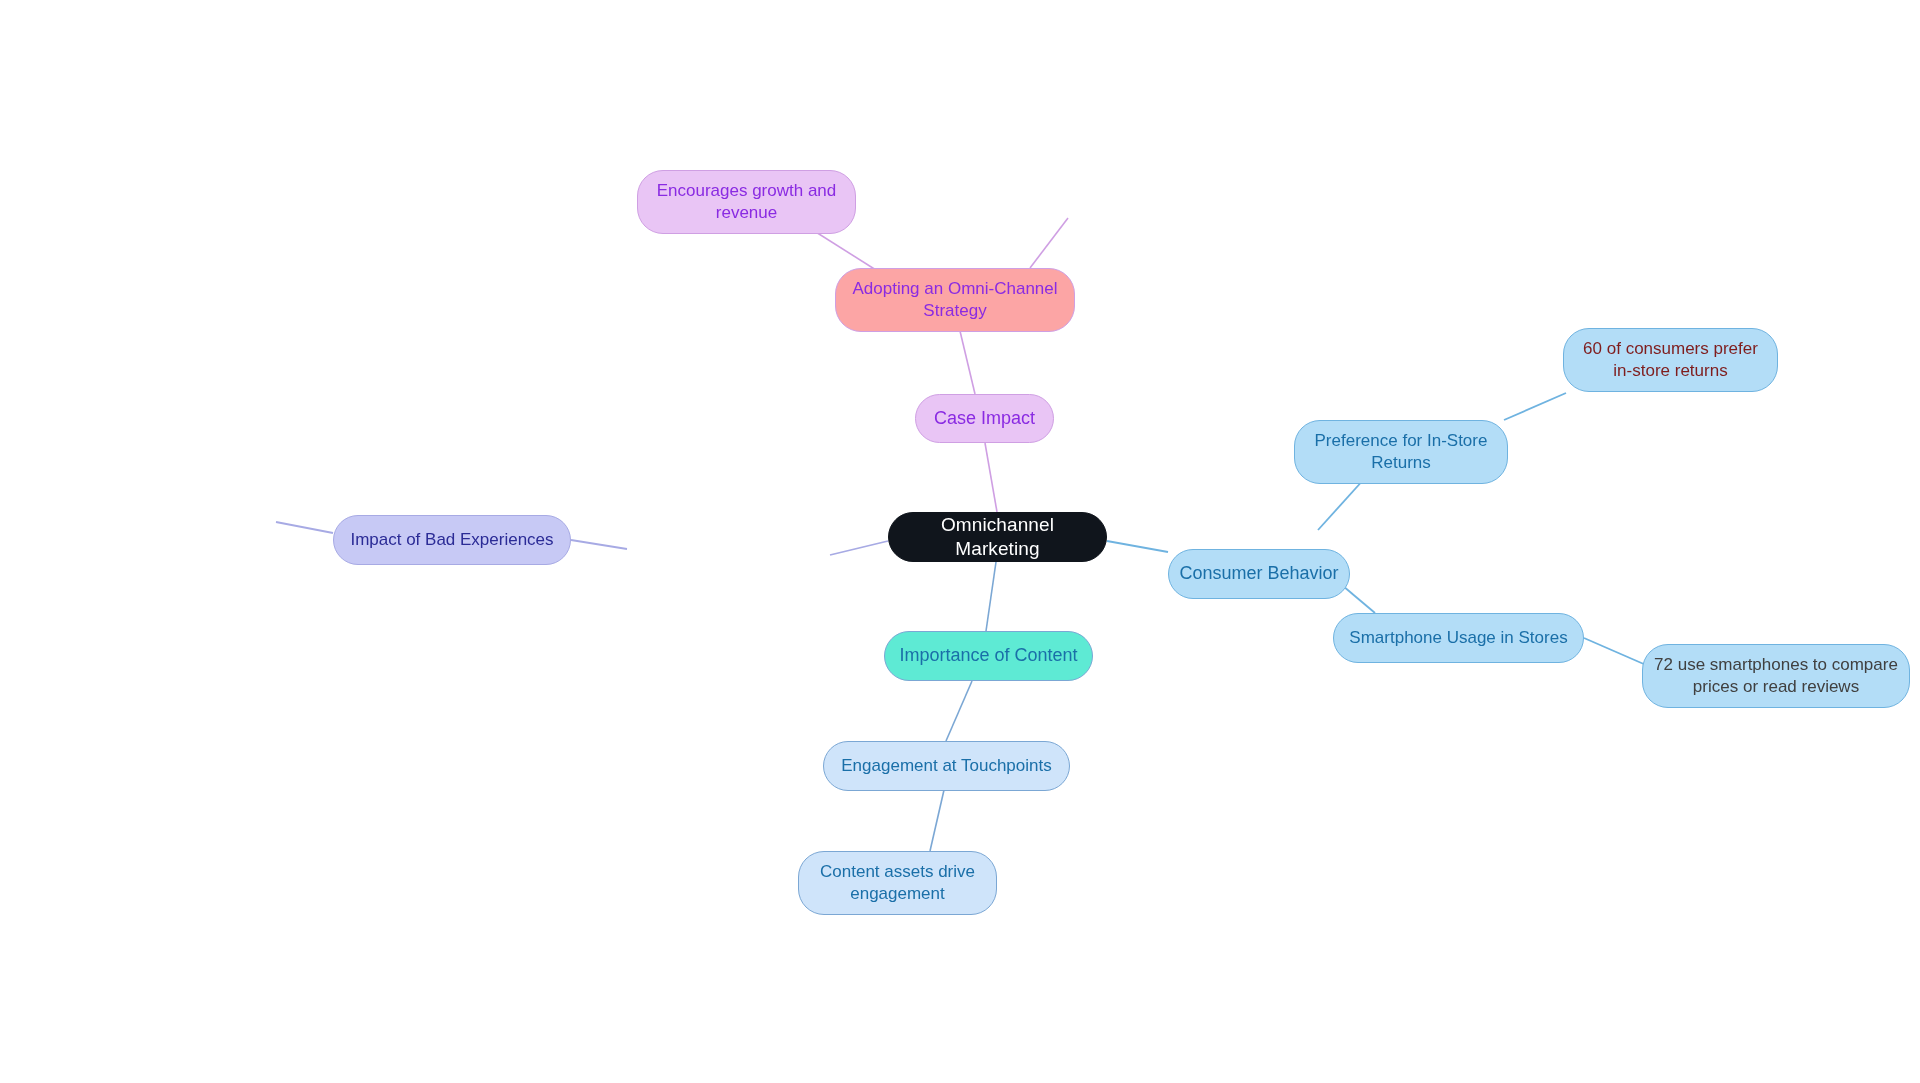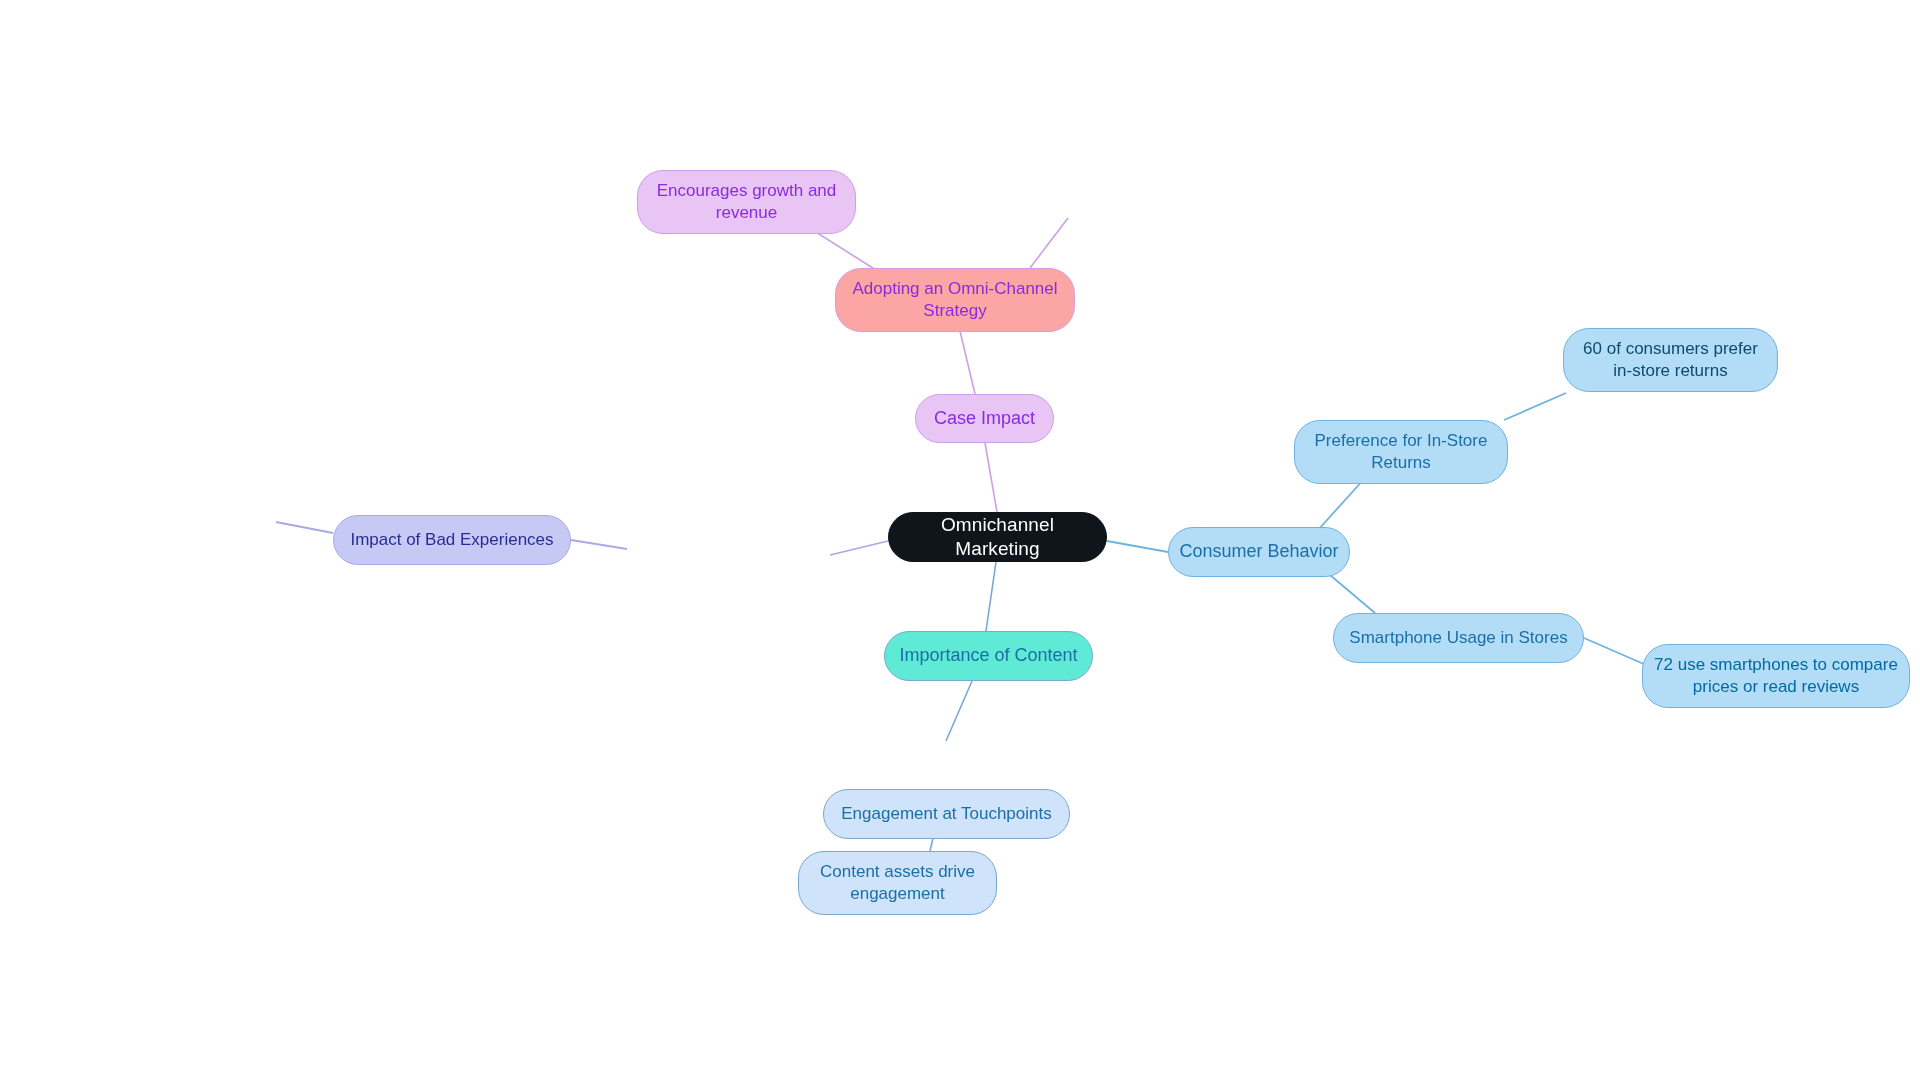--- a/index.html
+++ b/index.html
@@ -101,37 +101,37 @@
 
   <div class="node node-leaf" style="left:637px; top:170px; width:219px; height:64px;
               background:#e9c5f5; border-color:#cf9fe3; color:#8a2be2;">Encourages growth and revenue</div>
 
 
 
   <div class="node node-sub" style="left:333px; top:515px; width:238px; height:50px;
               background:#c7c9f5; border-color:#a7aae4; color:#2b2b96;">Impact of Bad Experiences</div>
 
 
-  <div class="node node-branch" style="left:1168px; top:527px; width:182px; height:50px;
+  <div class="node node-branch" style="left:1168px; top:549px; width:182px; height:50px;
               background:#b3ddf7; border-color:#6fb3e0; color:#1a6fa8;">Consumer Behavior</div>
 
   <div class="node node-sub" style="left:1294px; top:420px; width:214px; height:64px;
               background:#b3ddf7; border-color:#6fb3e0; color:#1a6fa8;">Preference for In-Store Returns</div>
 
   <div class="node node-leaf" style="left:1563px; top:328px; width:215px; height:64px;
-              background:#b3ddf7; border-color:#6fb3e0; color:#0c4a6e;">60 of consumers prefer in-store returns</div>
+              background:#b3ddf7; border-color:#6fb3e0; color:#7f1d1d;">60 of consumers prefer in-store returns</div>
 
   <div class="node node-sub" style="left:1333px; top:613px; width:251px; height:50px;
               background:#b3ddf7; border-color:#6fb3e0; color:#1a6fa8;">Smartphone Usage in Stores</div>
 
   <div class="node node-leaf" style="left:1642px; top:644px; width:268px; height:64px;
-              background:#b3ddf7; border-color:#6fb3e0; color:#0369a1;">72 use smartphones to compare prices or read reviews</div>
+              background:#b3ddf7; border-color:#6fb3e0; color:#404040;">72 use smartphones to compare prices or read reviews</div>
 
   <div class="node node-branch" style="left:884px; top:631px; width:209px; height:50px;
               background:#5eead4; border-color:#7ba7d4; color:#1a6fa8;">Importance of Content</div>
 
   <div class="node node-sub" style="left:823px; top:741px; width:247px; height:50px;
-              background:#cfe4fa; border-color:#7ba7d4; color:#1a6fa8;margin-top:48px;">Engagement at Touchpoints</div>
+              background:#cfe4fa; border-color:#7ba7d4; color:#1a6fa8;">Engagement at Touchpoints</div>
 
   <div class="node node-leaf" style="left:798px; top:851px; width:199px; height:64px;
               background:#cfe4fa; border-color:#7ba7d4; color:#1a6fa8;">Content assets drive engagement</div>
 
 </div>
 
 </body></html>

